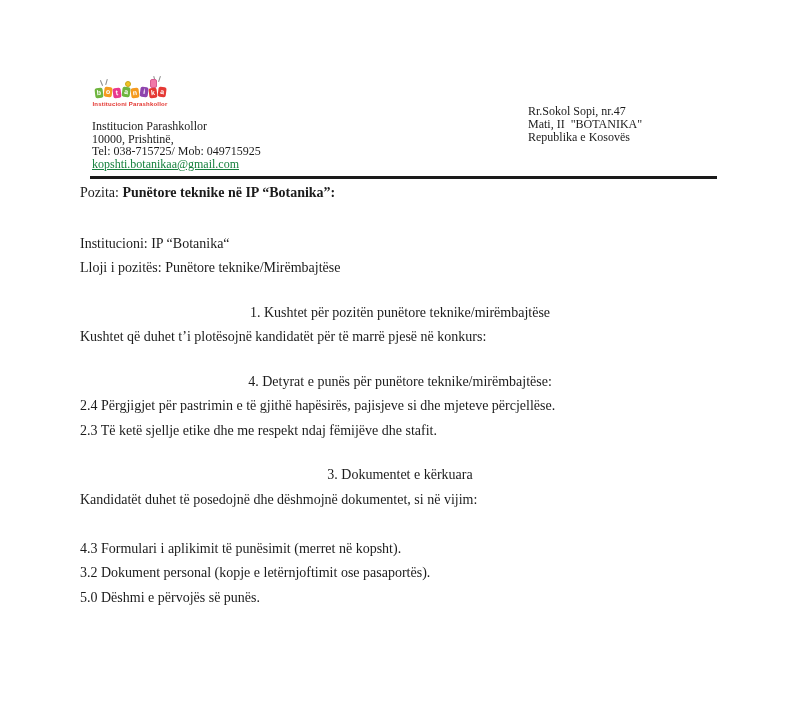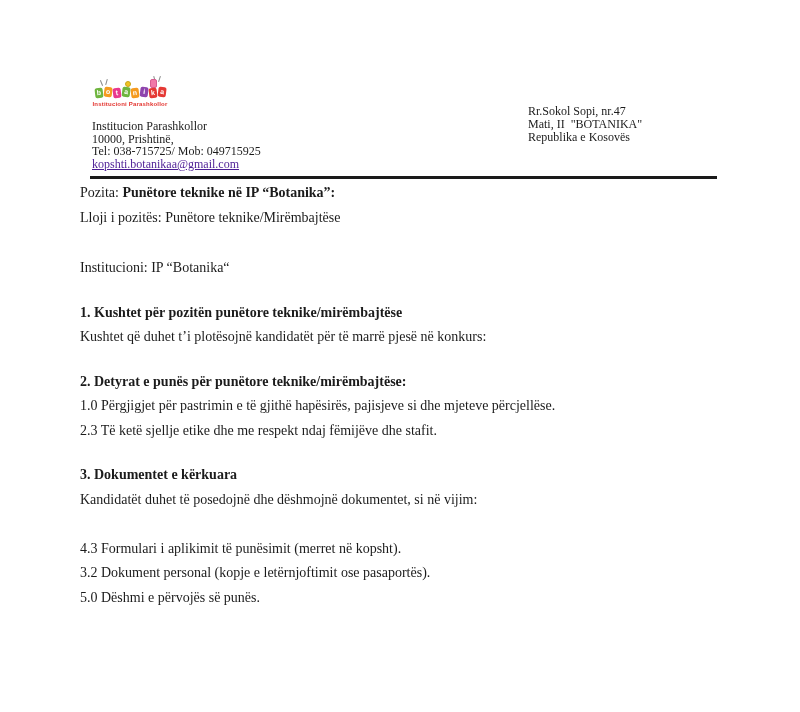--- a/index.html
+++ b/index.html
@@ -35,31 +35,31 @@
   .logo-tiles .logo-tile:nth-child(even) { transform: rotate(7deg) translateY(-1px); }
   .logo-caption {
     margin-top: 3px; color: #e3342f; text-align: center;
     font: bold 6px/7px "Liberation Sans", sans-serif; letter-spacing: 0.2px;
     white-space: nowrap;
   }
 
   
   .addr-left  { position: absolute; left: 92px; top: 120px; font-size: 12px; line-height: 12.6px; }
   .addr-left p, .addr-right p { margin: 0; }
-  .email-link { color: #4c1d95; text-decoration: underline; cursor: pointer; }
+  .email-link { color: #15803d; text-decoration: underline; cursor: pointer; }
   .addr-right { position: absolute; left: 528px; top: 105px; width: 200px;
                 text-align: left; font-size: 12px; line-height: 13px; }
 
   .rule { position: absolute; left: 90px; top: 176px; width: 627px; height: 2.5px;
           background: #1a1a1a; border: none; margin: 0; }
 
   
   main { position: absolute; left: 80px; top: 181px; width: 640px; font-size: 14px; }
   .para { margin: 0; line-height: 24.5px; white-space: nowrap; }
-  .bold { font-weight: bold; }
+  .bold { font-weight: normal; text-align: center; }
   .title-line strong { font-weight: bold; }
   .gap-title { margin-top: 26px; }
   .sec { margin-top: 20px; }
   .items-gap { margin-top: 24.5px; }
 </style>
 </head>
 <body>
 
 <div class="page">
 
@@ -98,32 +98,32 @@
       <p>Mati, II &nbsp;"BOTANIKA"</p>
       <p>Republika e Kosovës</p>
     </div>
   </header>
 
   <hr class="rule">
 
   <main>
     <p class="para title-line"><span>Pozita: </span><strong>Punëtore teknike në IP “Botanika”:</strong></p>
 
+    <p class="para gap-title">Institucioni: IP “Botanika“</p>
     <p class="para">Lloji i pozitës: Punëtore teknike/Mirëmbajtëse</p>
-    <p class="para gap-title">Institucioni: IP “Botanika“</p>
 
     <section class="sec">
       <p class="para bold">1. Kushtet për pozitën punëtore teknike/mirëmbajtëse</p>
       <p class="para">Kushtet që duhet t’i plotësojnë kandidatët për të marrë pjesë në konkurs:</p>
     </section>
 
     <section class="sec">
-      <p class="para bold">2. Detyrat e punës për punëtore teknike/mirëmbajtëse:</p>
+      <p class="para bold">4. Detyrat e punës për punëtore teknike/mirëmbajtëse:</p>
       <div>
-          <p class="para">1.0 Përgjigjet për pastrimin e të gjithë hapësirës, pajisjeve si dhe mjeteve përcjellëse.</p>
+          <p class="para">2.4 Përgjigjet për pastrimin e të gjithë hapësirës, pajisjeve si dhe mjeteve përcjellëse.</p>
           <p class="para">2.3 Të ketë sjellje etike dhe me respekt ndaj fëmijëve dhe stafit.</p>
         </div>
     </section>
 
     <section class="sec">
       <p class="para bold">3. Dokumentet e kërkuara</p>
       <p class="para">Kandidatët duhet të posedojnë dhe dëshmojnë dokumentet, si në vijim:</p>
       <div class="items-gap">
           <p class="para">4.3 Formulari i aplikimit të punësimit (merret në kopsht).</p>
           <p class="para">3.2 Dokument personal (kopje e letërnjoftimit ose pasaportës).</p>

